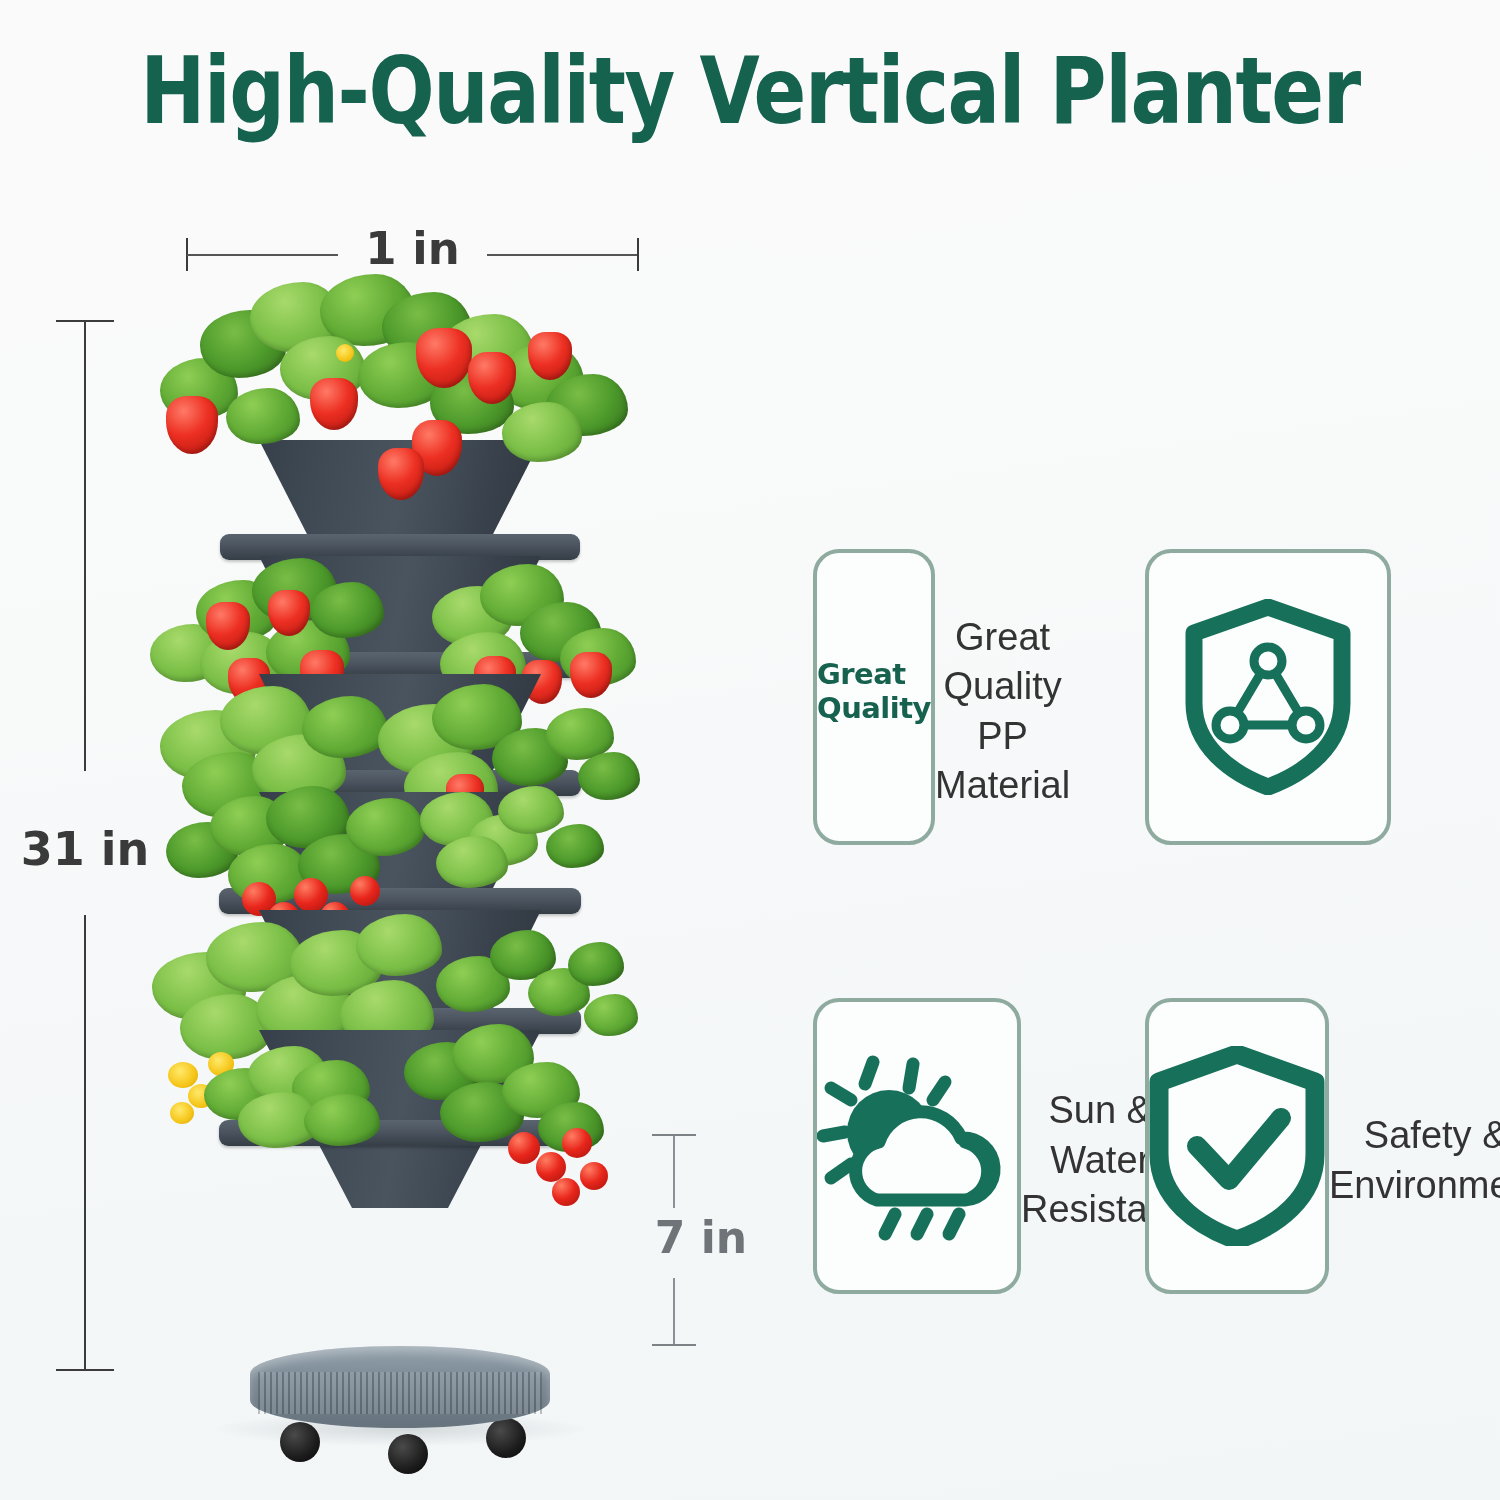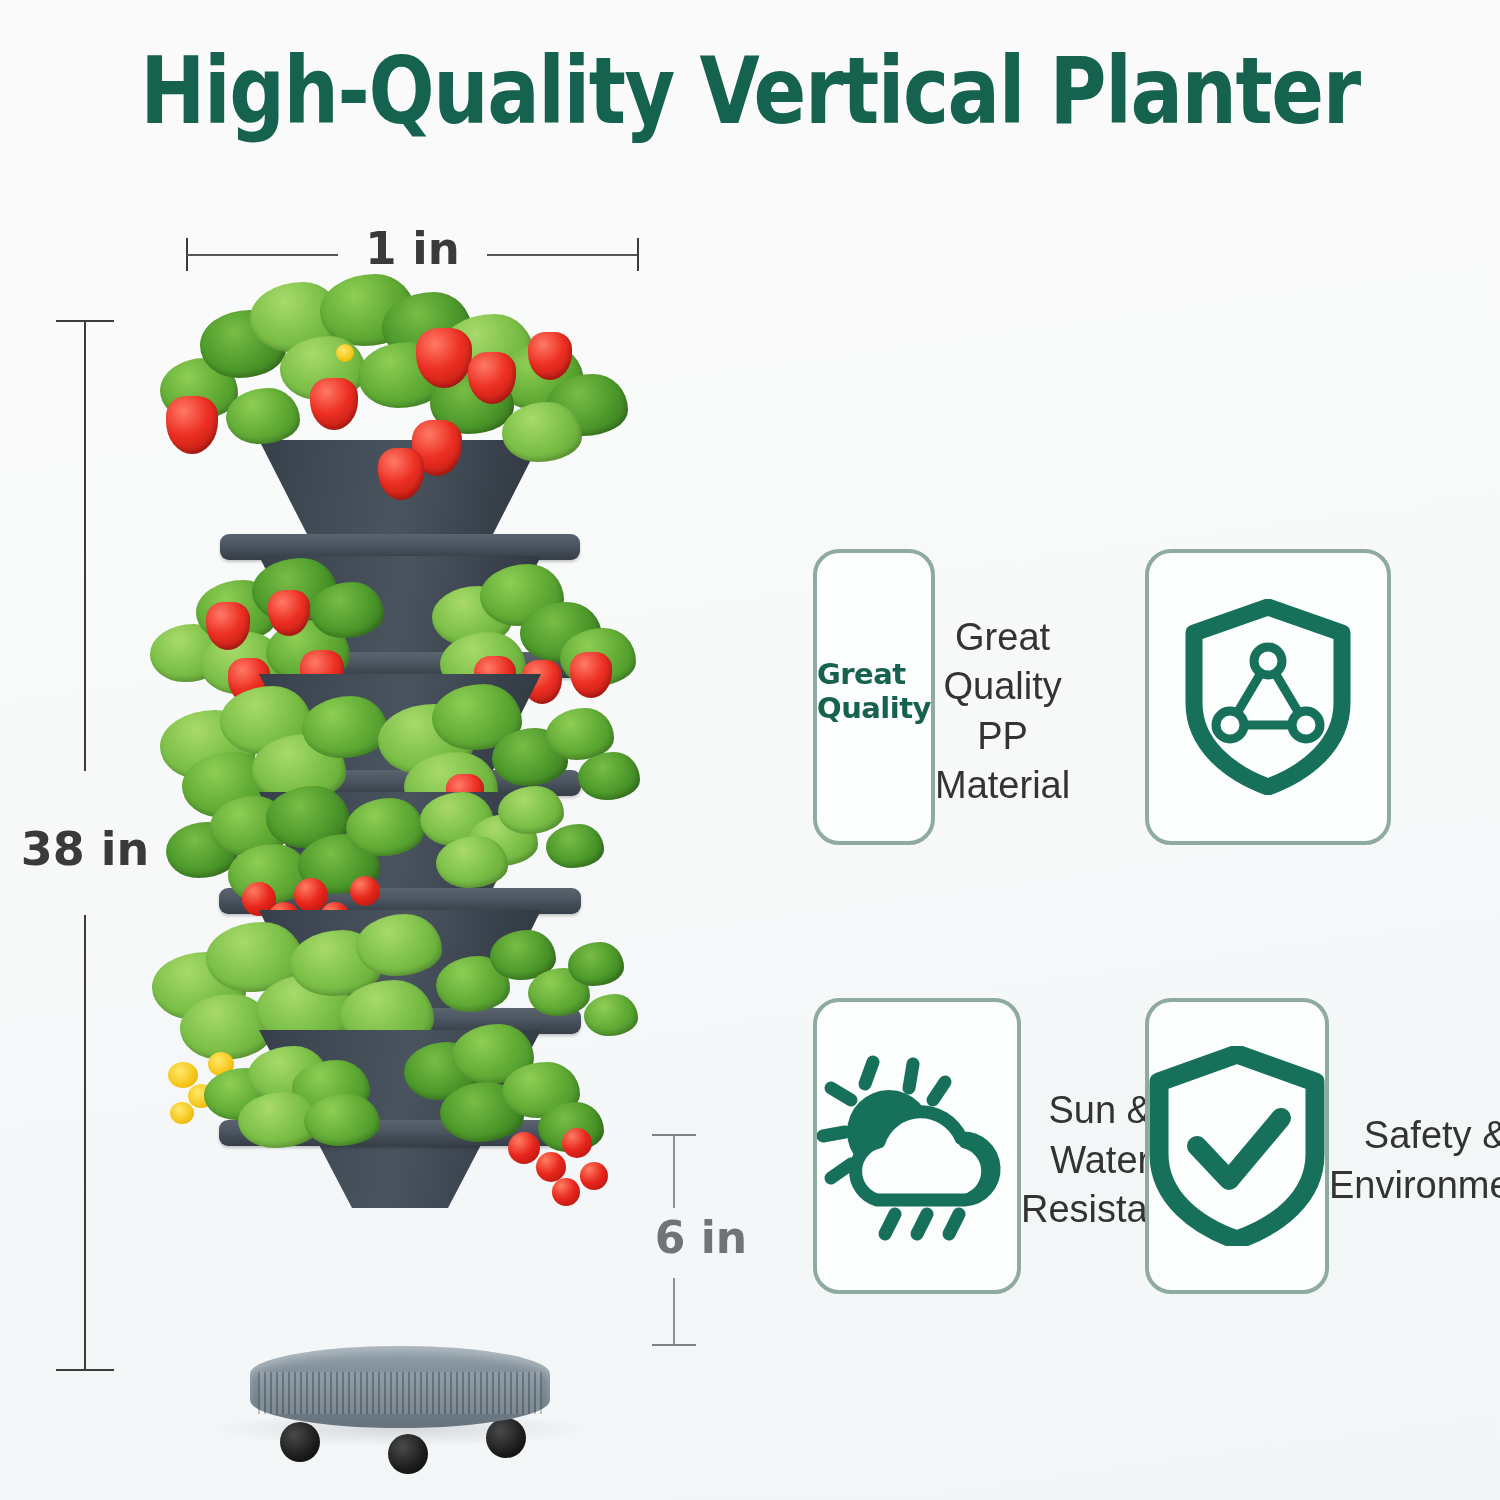--- a/index.html
+++ b/index.html
@@ -183,29 +183,29 @@
     <div class="dim-line dim-w-cap-l"></div>
     <div class="dim-line dim-w-bar-l"></div>
     <div class="dim-label dim-w-label">1 in</div>
     <div class="dim-line dim-w-bar-r"></div>
     <div class="dim-line dim-w-cap-r"></div>
   </div>
 
   <div>
     <div class="dim-line dim-h-cap-t"></div>
     <div class="dim-line dim-h-bar-t"></div>
-    <div class="dim-label dim-h-label">38 in</div>
+    <div class="dim-label dim-h-label">31 in</div>
     <div class="dim-line dim-h-bar-b"></div>
     <div class="dim-line dim-h-cap-b"></div>
   </div>
 
   <div>
     <div class="dim-line dim-b-cap-t"></div>
     <div class="dim-line dim-b-bar-t"></div>
-    <div class="dim-label dim-b-label">6 in</div>
+    <div class="dim-label dim-b-label">7 in</div>
     <div class="dim-line dim-b-bar-b"></div>
     <div class="dim-line dim-b-cap-b"></div>
   </div>
 
   <div class="planter">
 
     <div class="shadow-ellipse"></div>
 
     <div class="tier" style="top:180px;height:120px;">
       <div class="pot" style="top:10px;width:300px;height:100px;clip-path:polygon(3% 0,97% 0,80% 100%,20% 100%);"></div>

